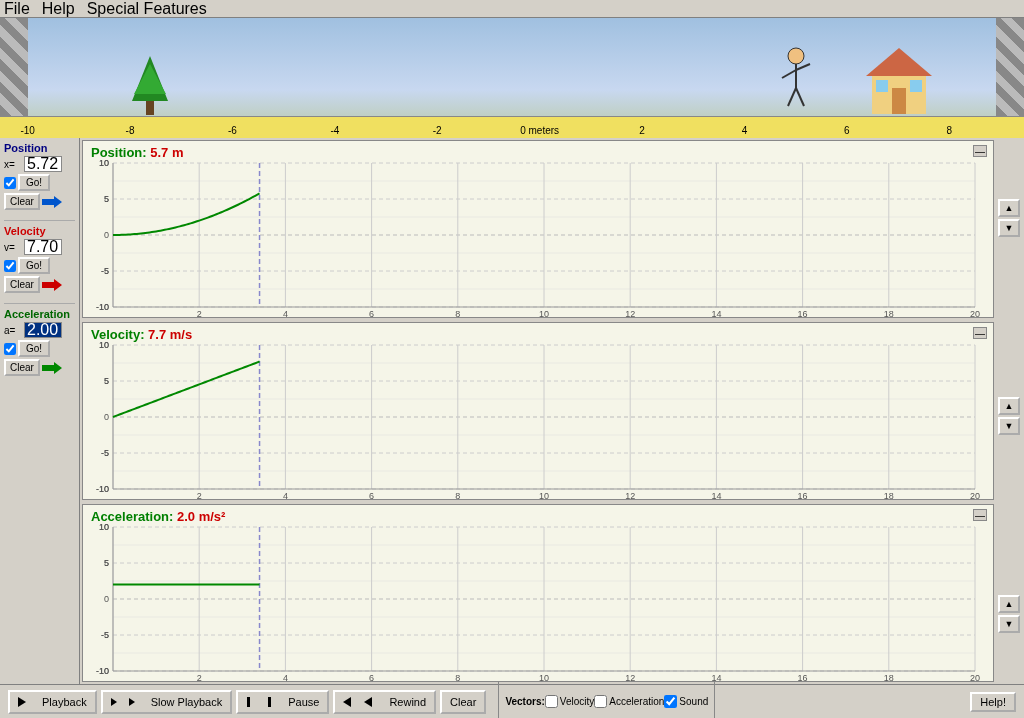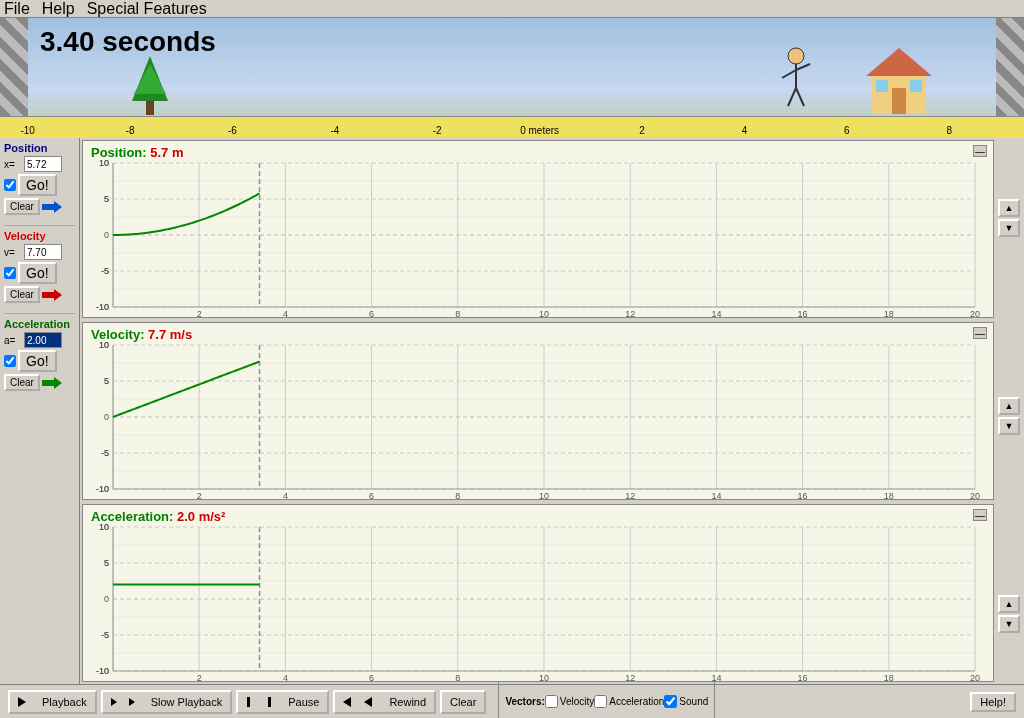--- a/index.html
+++ b/index.html
@@ -128,41 +128,41 @@
       margin-bottom: 2px;
       gap: 2px;
     }
     .panel-row label {
       font-size: 10px;
       min-width: 18px;
     }
     .panel-input {
       width: 38px;
       height: 16px;
-      font-size: 10px;
+      font-size: 16px;
       border: 1px solid #888;
       background: #fff;
       padding: 5px 2px;
     }
     .panel-input.selected {
       background: #003080;
       color: #fff;
     }
     .panel-checkbox-row {
       display: flex;
       align-items: center;
       gap: 2px;
       margin-bottom: 2px;
     }
     .panel-checkbox-row input[type=checkbox] { width: 12px; height: 12px; }
     .go-btn {
       background: #d4d0c8;
       border: 2px outset #fff;
       padding: 1px 6px;
-      font-size: 14px;
+      font-size: 10px;
       cursor: pointer;
       color: #000;
     }
     .clear-btn {
       background: #d4d0c8;
       border: 2px outset #fff;
       padding: 1px 4px;
       font-size: 10px;
       cursor: pointer;
       color: #000;
@@ -327,21 +327,20 @@
 <div id="menubar">
   <span>File</span>
   <span>Help</span>
   <span>Special Features</span>
 </div>
 
 <div id="scene">
   <div class="wall-left"></div>
   <div class="wall-right"></div>
 
-  <div id="time-display">3.40 seconds</div>
 
   <div id="tree">
     <svg width="40" height="60" viewBox="0 0 40 60">
       <polygon points="20,0 38,45 2,45" fill="#228822"></polygon>
       <polygon points="20,8 36,38 4,38" fill="#33aa33"></polygon>
       <rect x="16" y="45" width="8" height="14" fill="#664422"></rect>
     </svg>
   </div>
 
   <div id="person">

